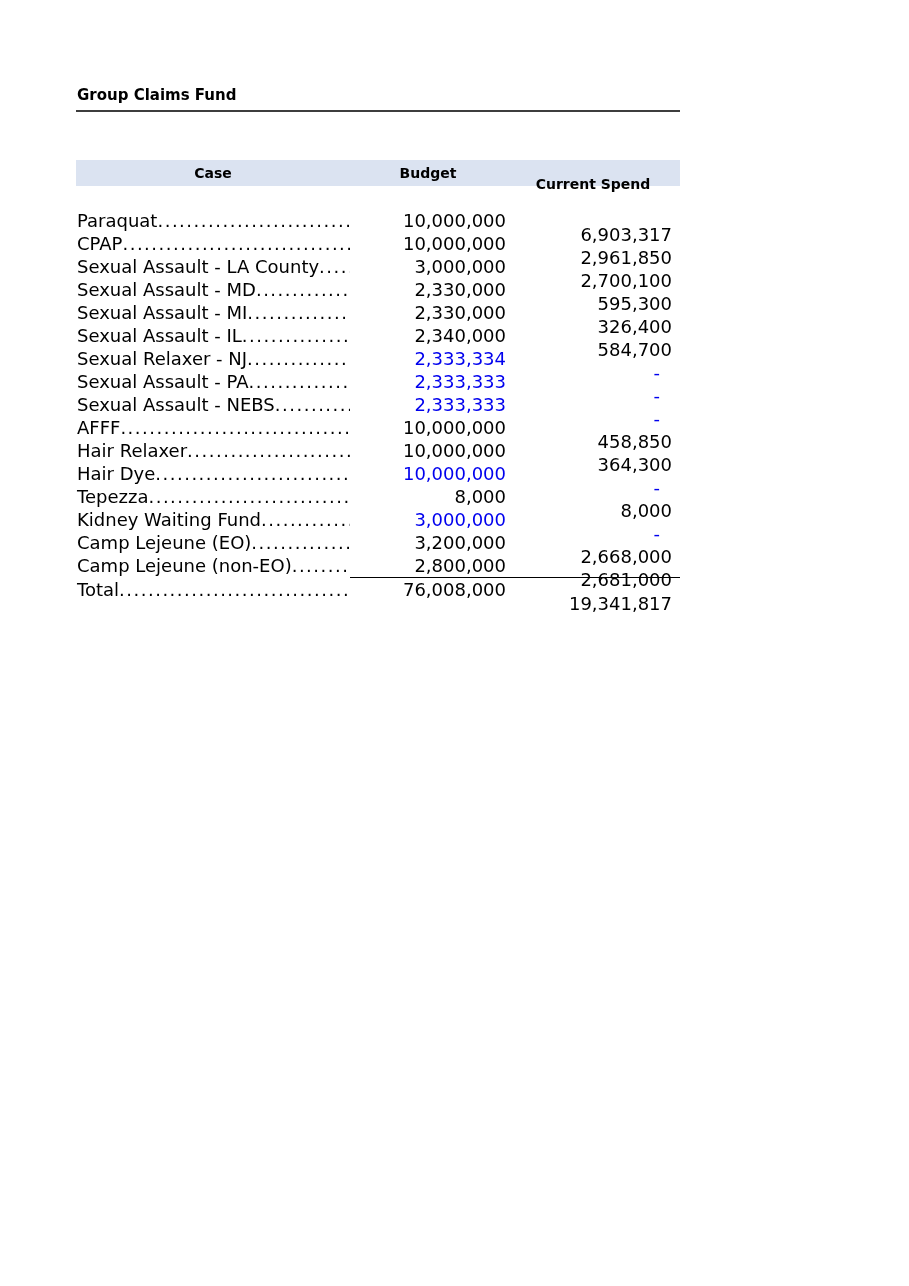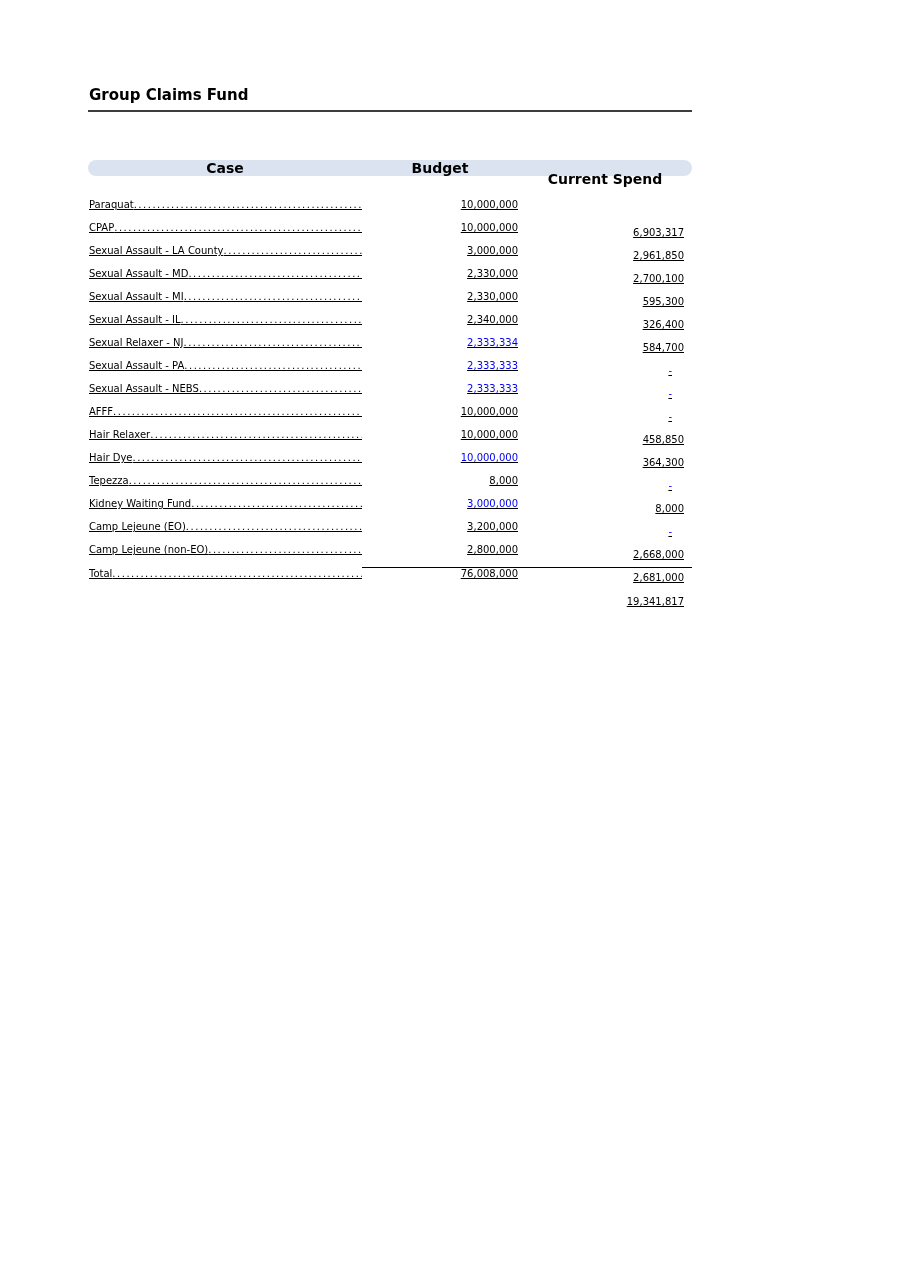--- a/index.html
+++ b/index.html
@@ -9,35 +9,35 @@
     --ink:#000000;
   }
   html,body{margin:0;padding:0;}
   body{
     width:909px;height:1286px;background:#ffffff;
     font-family:"DejaVu Sans","Liberation Sans",sans-serif;
     color:var(--ink);
     -webkit-font-smoothing:antialiased;
   }
   .page{position:relative;width:909px;height:1286px;background:#fff;overflow:hidden;}
-  .doc{position:absolute;left:88px;top:84px;width:604px;}
+  .doc{position:absolute;left:76px;top:84px;width:604px;}
 
   .title-block{border-bottom:2px solid var(--rule-dark);padding-bottom:3px;}
   .title-line{font-weight:bold;font-size:15px;line-height:23px;padding-left:1px;}
   .subtitle{font-style:italic;font-size:14px;line-height:23px;margin-top:2px;padding-left:1px;}
 
   .table{margin-top:48px;}
-  .thead{display:flex;align-items:center;height:16px;background:var(--header-bg);font-weight:bold;font-size:14px;border-radius:10px;}
+  .thead{display:flex;align-items:center;height:26px;background:var(--header-bg);font-weight:bold;font-size:14px;}
   .col-case{width:274px;box-sizing:border-box;}
   .col-budget{width:156px;box-sizing:border-box;}
   .col-spend{width:174px;box-sizing:border-box;margin-top:22px;}
   .thead .col-case,.thead .col-budget,.thead .col-spend{text-align:center;}
 
   .tbody{margin-top:23px;}
-  .row{display:flex;height:23px;font-size:10px;text-decoration:underline;}
+  .row{display:flex;align-items:center;height:23px;font-size:18px;}
   .cell-case{width:274px;display:flex;overflow:hidden;white-space:nowrap;padding-left:1px;box-sizing:border-box;}
   .case-label{flex:0 0 auto;}
   .dot-leader{flex:1 1 auto;overflow:hidden;white-space:nowrap;letter-spacing:1.5px;}
   .cell-budget{width:156px;text-align:right;box-sizing:border-box;white-space:nowrap;}
   .cell-spend{width:174px;text-align:right;box-sizing:border-box;padding-right:8px;white-space:nowrap;margin-top:28px;}
   .cell-spend.dash{padding-right:20px;}
   .blue{color:var(--accent-blue);}
 
   .total-line{margin-left:274px;border-top:1.5px solid #000;height:0;}
 </style>

